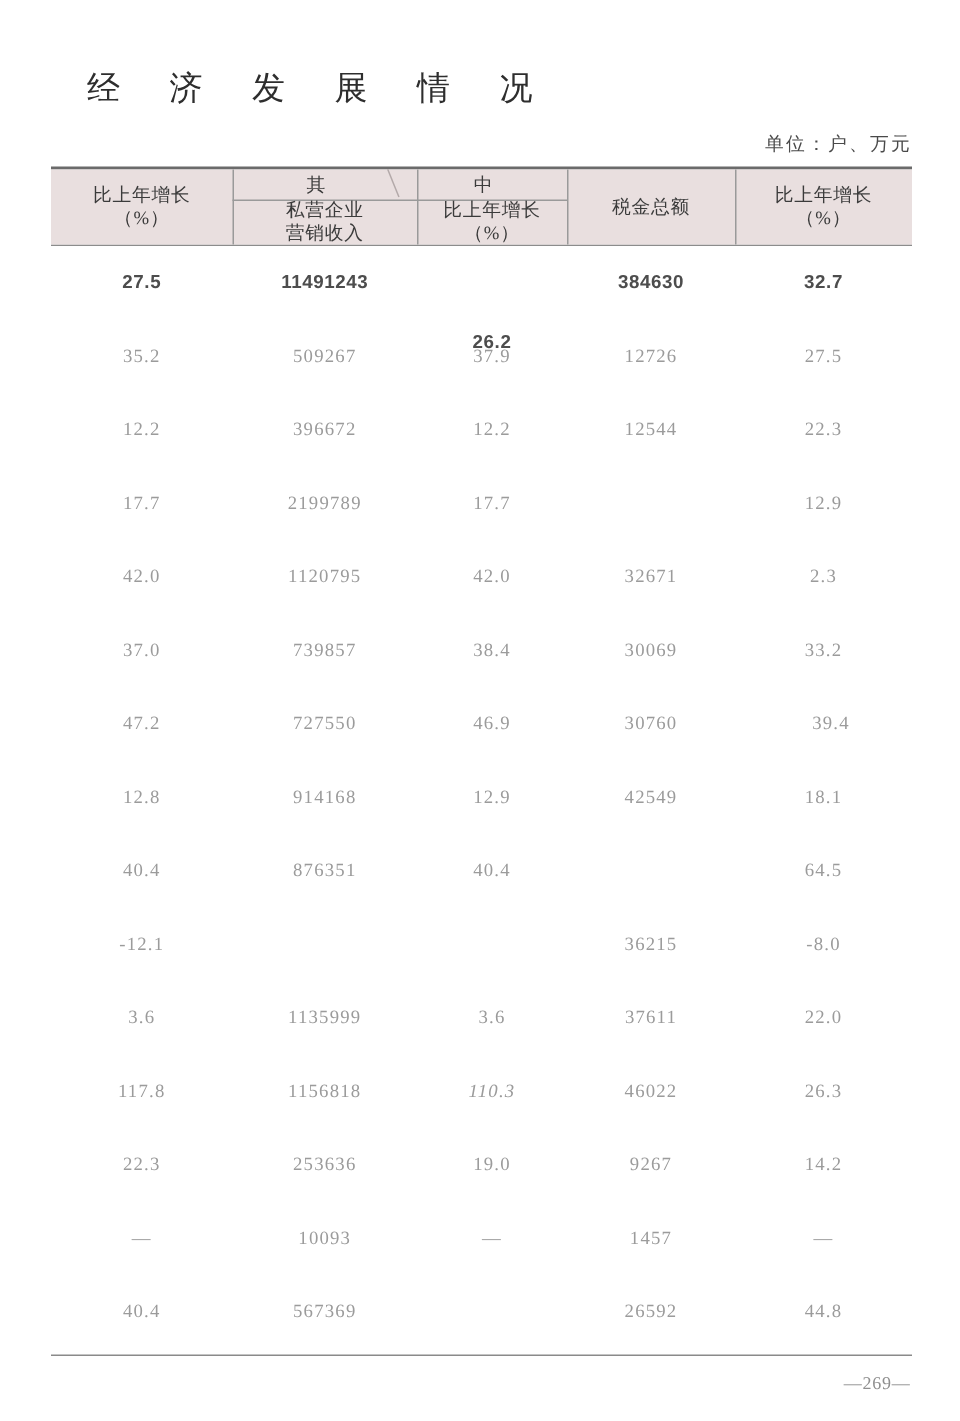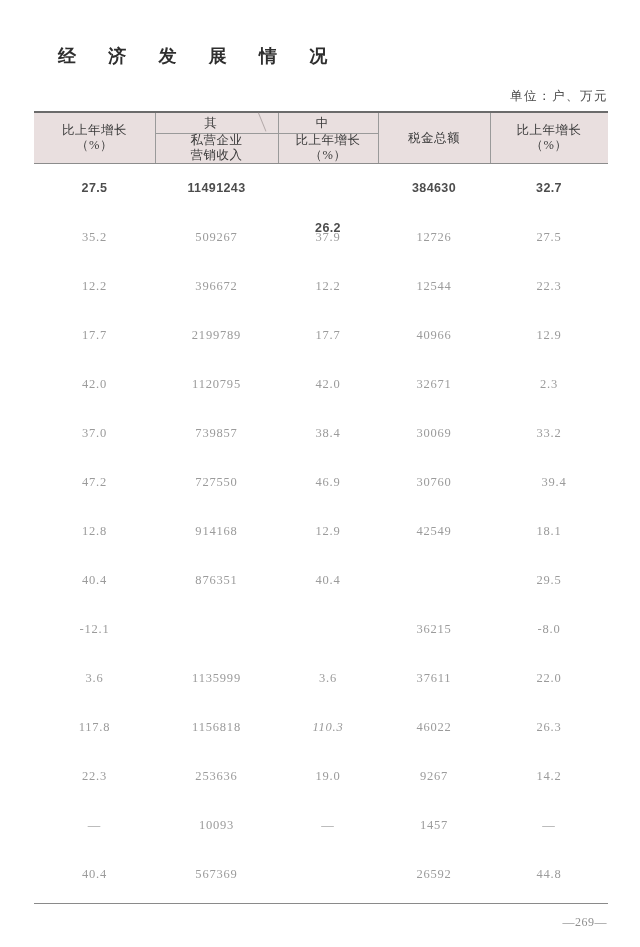--- a/index.html
+++ b/index.html
@@ -14,22 +14,22 @@
     font-family: "Liberation Serif", "DejaVu Serif", serif;
     color: #3a3a3a;
     overflow: hidden;
   }
 
   
   #page-title {
     position: absolute;
     left: 58px;
     top: 44px;
-    font-size: 18px;
-    font-weight: bold;
+    font-size: 22px;
+    font-weight: normal;
     letter-spacing: 13px;
     color: #2e2e2e;
     font-family: "DejaVu Serif", "Liberation Serif", serif;
     white-space: nowrap;
   }
 
   
   #unit-caption {
     position: absolute;
     right: 32px;
@@ -232,21 +232,20 @@
         <div class="data-cell" style="left: 0px; width: 121px;">12.2</div>
         <div class="data-cell" style="left: 121px; width: 123px;">396672</div>
         <div class="data-cell" style="left: 244px; width: 100px;">12.2</div>
         <div class="data-cell" style="left: 344px; width: 112px;">12544</div>
         <div class="data-cell" style="left: 456px; width: 118px;">22.3</div>
       </div>
       <div class="data-row">
         <div class="data-cell" style="left: 0px; width: 121px;">17.7</div>
         <div class="data-cell" style="left: 121px; width: 123px;">2199789</div>
         <div class="data-cell" style="left: 244px; width: 100px;">17.7</div>
-        <div class="data-cell" style="left: 344px; width: 112px;">40966</div>
         <div class="data-cell" style="left: 456px; width: 118px;">12.9</div>
       </div>
       <div class="data-row">
         <div class="data-cell" style="left: 0px; width: 121px;">42.0</div>
         <div class="data-cell" style="left: 121px; width: 123px;">1120795</div>
         <div class="data-cell" style="left: 244px; width: 100px;">42.0</div>
         <div class="data-cell" style="left: 344px; width: 112px;">32671</div>
         <div class="data-cell" style="left: 456px; width: 118px;">2.3</div>
       </div>
       <div class="data-row">
@@ -267,21 +266,21 @@
         <div class="data-cell" style="left: 0px; width: 121px;">12.8</div>
         <div class="data-cell" style="left: 121px; width: 123px;">914168</div>
         <div class="data-cell" style="left: 244px; width: 100px;">12.9</div>
         <div class="data-cell" style="left: 344px; width: 112px;">42549</div>
         <div class="data-cell" style="left: 456px; width: 118px;">18.1</div>
       </div>
       <div class="data-row">
         <div class="data-cell" style="left: 0px; width: 121px;">40.4</div>
         <div class="data-cell" style="left: 121px; width: 123px;">876351</div>
         <div class="data-cell" style="left: 244px; width: 100px;">40.4</div>
-        <div class="data-cell" style="left: 456px; width: 118px;">29.5</div>
+        <div class="data-cell" style="left: 456px; width: 118px;">64.5</div>
       </div>
       <div class="data-row">
         <div class="data-cell" style="left: 0px; width: 121px;">-12.1</div>
         <div class="data-cell" style="left: 344px; width: 112px;">36215</div>
         <div class="data-cell" style="left: 456px; width: 118px;">-8.0</div>
       </div>
       <div class="data-row">
         <div class="data-cell" style="left: 0px; width: 121px;">3.6</div>
         <div class="data-cell" style="left: 121px; width: 123px;">1135999</div>
         <div class="data-cell" style="left: 244px; width: 100px;">3.6</div>

